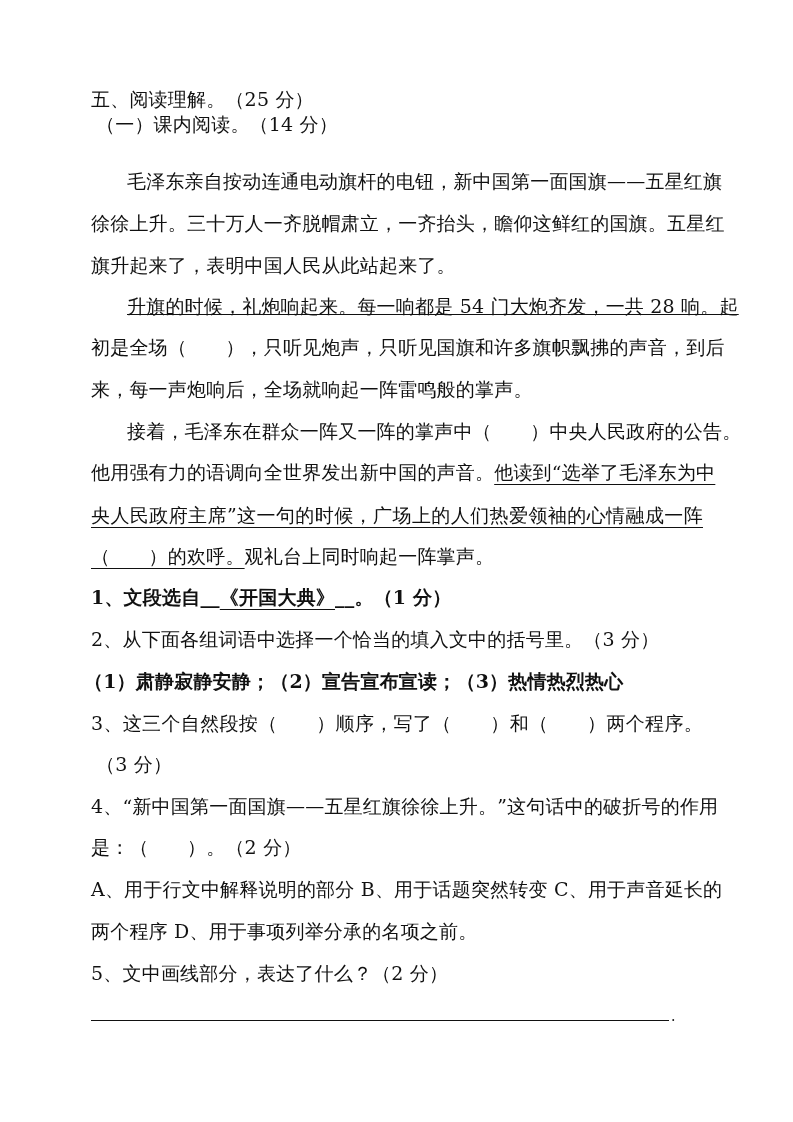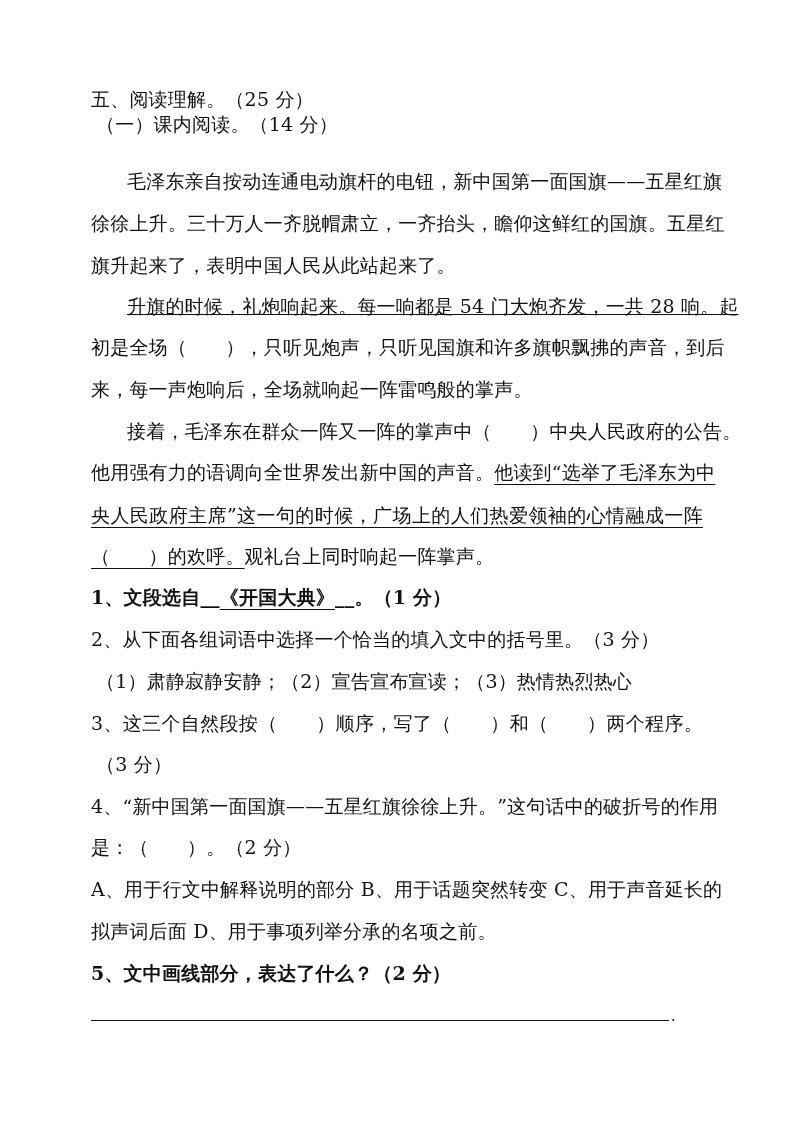--- a/index.html
+++ b/index.html
@@ -41,25 +41,25 @@
   <div class="line" style="top:544px;">
     <span class="u">（　　）的欢呼。</span><span>观礼台上同时响起一阵掌声。</span>
   </div>
 </div>
 
 <div class="line" style="top:585px;font-weight:bold;">
   <span>1、文段选自__</span><span class="u">《开国大典》</span><span>__。（1 分）</span>
 </div>
 
 <div class="line" style="top:627px;">2、从下面各组词语中选择一个恰当的填入文中的括号里。（3 分）</div>
-<div class="line" style="top:669px;left:96px;">（1）肃静寂静安静；（2）宣告宣布宣读；（3）热情热烈热心</div>
+<div class="line" style="top:669px;left:84px;font-weight:bold;">（1）肃静寂静安静；（2）宣告宣布宣读；（3）热情热烈热心</div>
 
 <div class="line justify" style="top:711px;">3、这三个自然段按（　　）顺序，写了（　　）和（　　）两个程序。</div>
 <div class="line" style="top:752px;left:96px;">（3 分）</div>
 
 <div class="line justify" style="top:794px;">4、“新中国第一面国旗——五星红旗徐徐上升。”这句话中的破折号的作用</div>
 <div class="line" style="top:835px;">是：（　　）。（2 分）</div>
 <div class="line justify" style="top:877px;">A、用于行文中解释说明的部分 B、用于话题突然转变 C、用于声音延长的</div>
-<div class="line" style="top:919px;">拟声词后面 D、用于事项列举分承的名项之前。</div>
+<div class="line" style="top:919px;">两个程序 D、用于事项列举分承的名项之前。</div>
 
-<div class="line" style="top:961px;font-weight:bold;">5、文中画线部分，表达了什么？（2 分）</div>
+<div class="line" style="top:961px;">5、文中画线部分，表达了什么？（2 分）</div>
 <div class="answer-line"></div>
 <div class="answer-dot">.</div>
 
 </body></html>

